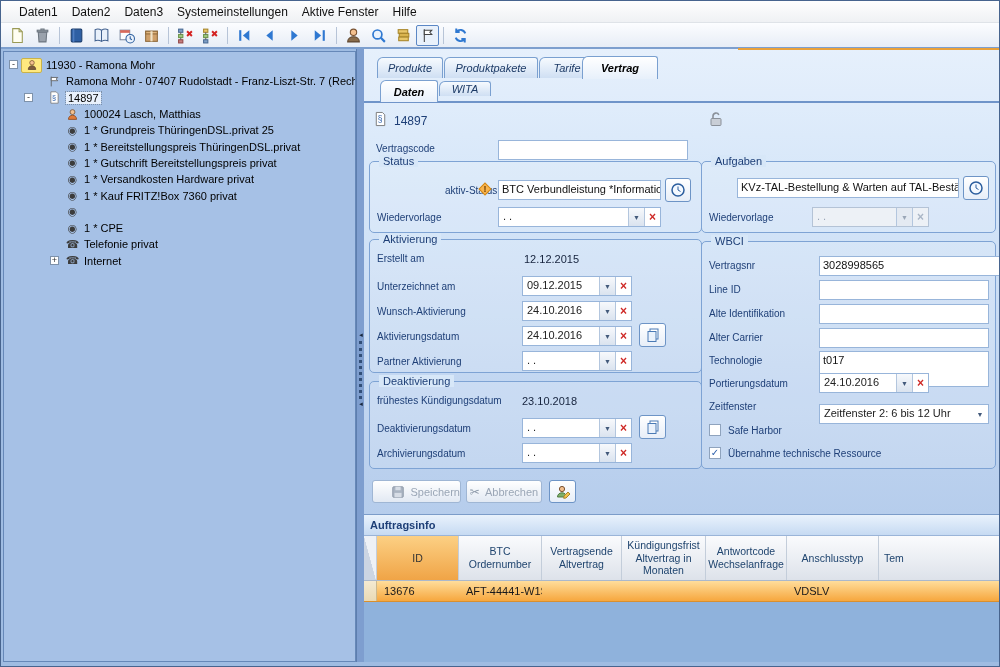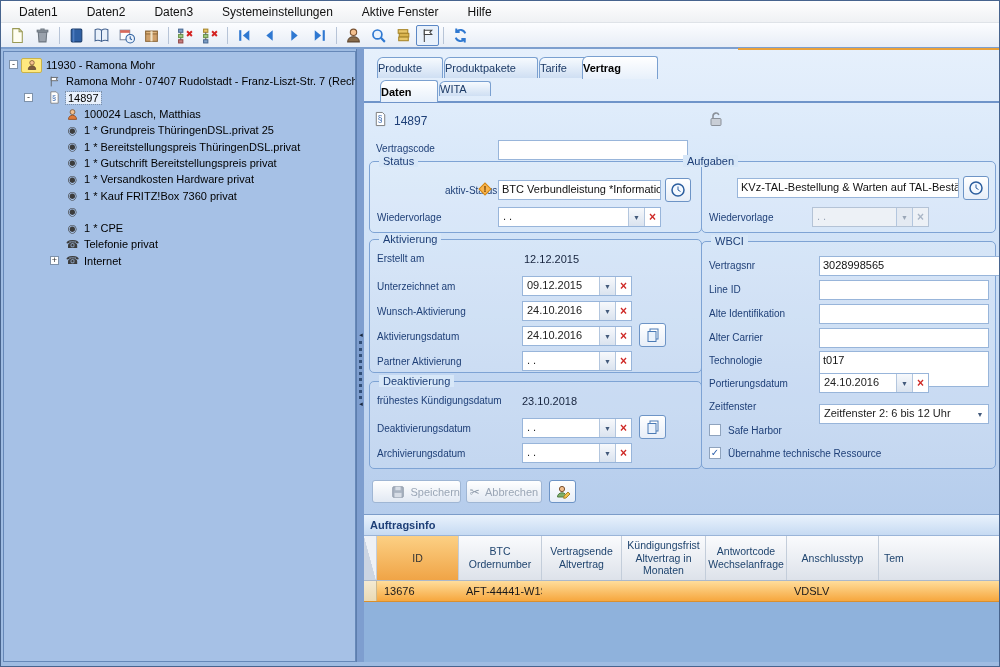--- a/index.html
+++ b/index.html
@@ -1,21 +1,21 @@
 <!DOCTYPE html>
 <html><head>
 <meta charset="utf-8">
 <style>
   *{margin:0;padding:0;box-sizing:border-box;font-family:"Liberation Sans","DejaVu Sans",sans-serif;}
   html,body{background:#e9eef5;}
   #app{position:relative;width:1000px;height:667px;background:#9fbce2;border:1px solid #47648e;overflow:hidden;}
   .abs{position:absolute;}
 
   
-  .menubar{left:0;top:0;width:1000px;height:22px;display:flex;align-items:center;gap:29px;padding-left:18px;
+  .menubar{left:0;top:0;width:1000px;height:22px;display:flex;align-items:center;gap:14px;padding-left:18px;
     background:linear-gradient(#fefefe,#eff1f4);border-bottom:1px solid #dfe3e8;font-size:12px;color:#111;}
   .menu-item{cursor:default;white-space:nowrap;}
   .toolbar{left:0;top:22px;width:1000px;height:26px;display:flex;align-items:center;padding-left:4px;
     background:linear-gradient(#fcfdff,#e7edf6);border-bottom:2px solid #7d9fce;}
   .tbtn{width:25px;height:22px;display:flex;align-items:center;justify-content:center;}
   .tbtn svg{width:17px;height:17px;}
   .tbtn.boxed{border:1px solid #5b87c5;background:#e9f1fb;border-radius:2px;width:23px;height:21px;}
   .tsep{width:1px;height:17px;background:#b7c4d7;margin:0 4px;}
 
   
@@ -33,22 +33,22 @@
   
   .splitter{left:355px;top:48px;width:8px;height:613px;background:#7e9ecf;border-left:1px solid #5d7eae;}
   .split-handle{position:absolute;left:2px;top:292px;width:3px;height:58px;border-left:3px dotted #324f79;}
   .split-arrow{position:absolute;left:1px;font-size:6px;color:#16243a;line-height:6px;}
 
   
   .right-bg{left:363px;top:48px;width:637px;height:465px;
     background:linear-gradient(180deg,#e6f0fc 0%,#d7e7f9 28%,#c4d8f2 68%,#b6cdec 100%);}
   .orange-line{left:737px;top:47px;width:263px;height:2px;background:#e9a13b;}
 
-  .mtab,.stab{position:absolute;display:flex;align-items:center;justify-content:flex-start;font-size:11px;color:#1c3a66;
-    background:linear-gradient(#f6fafe,#cfdff3);border:1px solid #7aa0d0;border-bottom:none;border-radius:6px 3px 0 0;}
+  .mtab,.stab{position:absolute;display:flex;align-items:center;justify-content:center;font-size:11px;color:#1c3a66;
+    background:linear-gradient(#f6fafe,#cfdff3);border:1px solid #7aa0d0;border-bottom:none;border-radius:6px 3px 0 0;font-style:italic;}
   .mtab{top:56px;height:21px;}
   .mtab.active,.stab.active{background:linear-gradient(#ffffff,#e7f0fb);font-weight:bold;color:#000;z-index:3;top:55px;height:23px;}
   .stab{top:80px;height:15px;}
   .stab.active{top:79px;height:22px;}
   .strip-line{left:363px;top:100px;width:637px;height:2px;background:#6f94c9;}
 
   
   .lbl{font-size:10px;color:#1e3f77;white-space:nowrap;}
   .val{font-size:11px;color:#15223c;white-space:nowrap;}
   .txt{background:#fff;border:1px solid #98b5da;font-size:11px;color:#111;padding:2px 3px;overflow:hidden;white-space:nowrap;}
@@ -461,21 +461,21 @@
   </div>
   <div class="abs iconbtn" style="left:548px;top:479px;width:27px;height:23px;">
     <svg viewBox="0 0 16 16">
         <circle cx="7" cy="5" r="2.6" fill="#f3c08f" stroke="#7a5230"></circle>
         <path d="M2.5 13c0-2.6 2-4.2 4.5-4.2s4.5 1.6 4.5 4.2z" fill="#7fb069" stroke="#4f7a42"></path>
         <path d="M9 12l4-4 2 2-4 4-2.3.3z" fill="#f2c14e" stroke="#a8862a"></path>
       </svg>
   </div>
 
   <div class="abs group" style="left:700px;top:160px;width:295px;height:72px;"></div>
-  <span class="abs gtitle" style="left:682px;top:154px;">Aufgaben</span>
+  <span class="abs gtitle" style="left:710px;top:154px;">Aufgaben</span>
   <div class="abs txt" style="left:736px;top:177px;width:222px;height:20px;">KVz-TAL-Bestellung &amp; Warten auf TAL-Bestäti</div>
   <div class="abs iconbtn" style="left:962px;top:175px;width:26px;height:24px;">
       <svg viewBox="0 0 16 16">
         <circle cx="8" cy="8" r="6" fill="#f4f9ff" stroke="#2c5e9e" stroke-width="1.5"></circle>
         <path d="M8 4.5V8l2.5 1.5" stroke="#2c5e9e" fill="none"></path>
       </svg>
     </div>
   <span class="abs lbl" style="left:708px;top:211px;">Wiedervorlage</span>
   <div class="abs datebox disabled" style="left:811px;top:206px;width:117px;">
     <span class="dval">. .</span>

